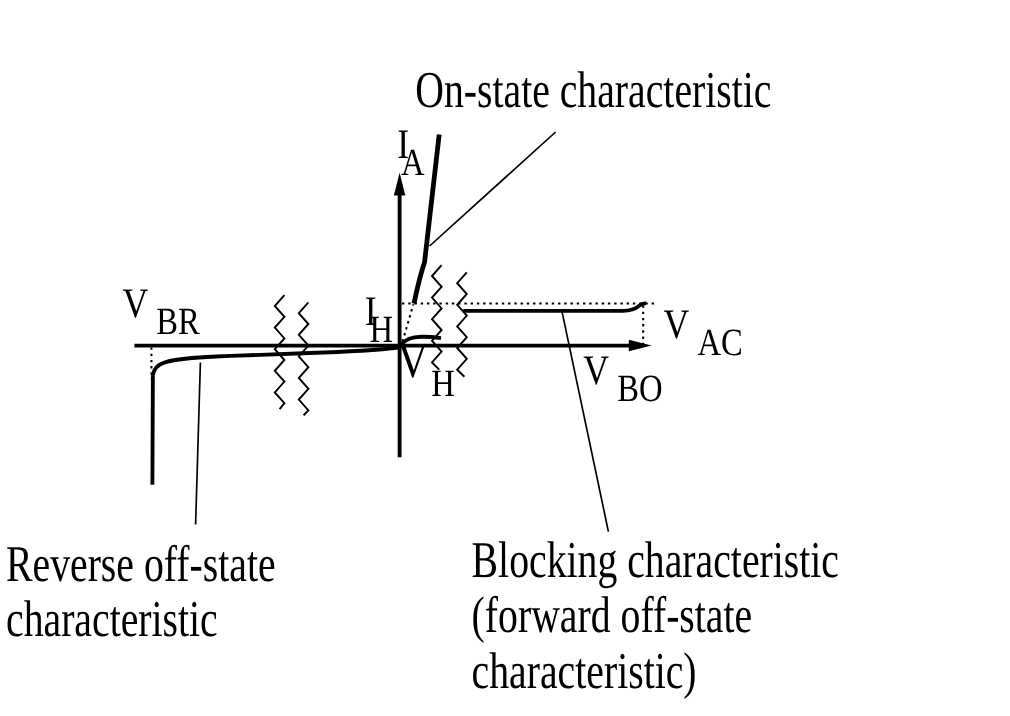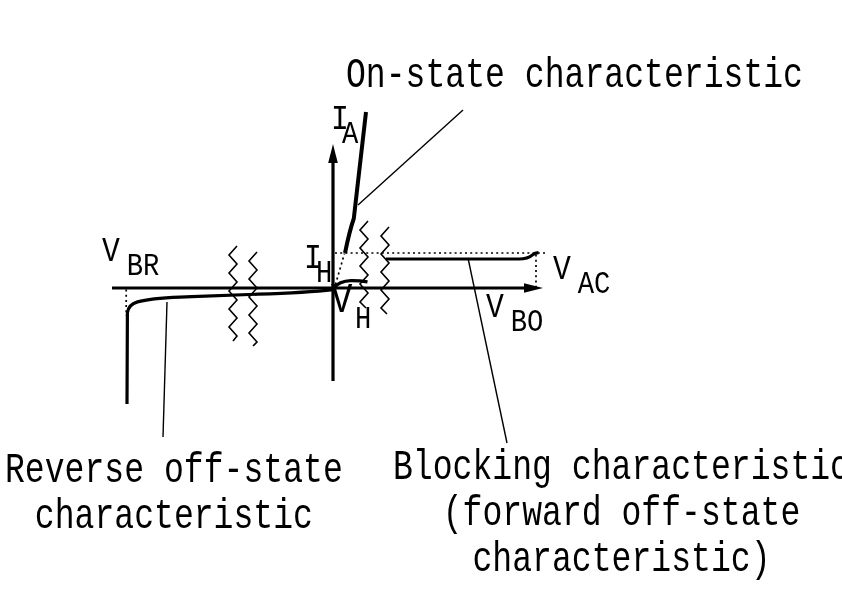--- a/index.html
+++ b/index.html
@@ -1,22 +1,21 @@
 <!DOCTYPE html>
 <html style="--ink: #000000; --bg: #ffffff;"><head>
 <meta charset="utf-8">
 <style>
   html,body { margin:0; padding:0; background:#fff; }
   .canvas {
     position:relative; width:842px; height:597px;
     background:var(--bg,#ffffff);
     color:var(--ink,#000000);
-    font-family:Liberation Mono, monospace;
+    font-family:Liberation Serif, serif;
     overflow:hidden;
-    text-align:center;
   }
   svg.layer { position:absolute; left:0; top:0; width:842px; height:597px; }
   svg .ln  { stroke:var(--ink,#000); fill:none; }
   svg .fl  { fill:var(--ink,#000); stroke:none; }
 
   .caption {
     position:absolute; font-size:43px; line-height:46px;
     white-space:nowrap; transform:scaleX(0.77); transform-origin:0 0;
   }
   .axis-label {

